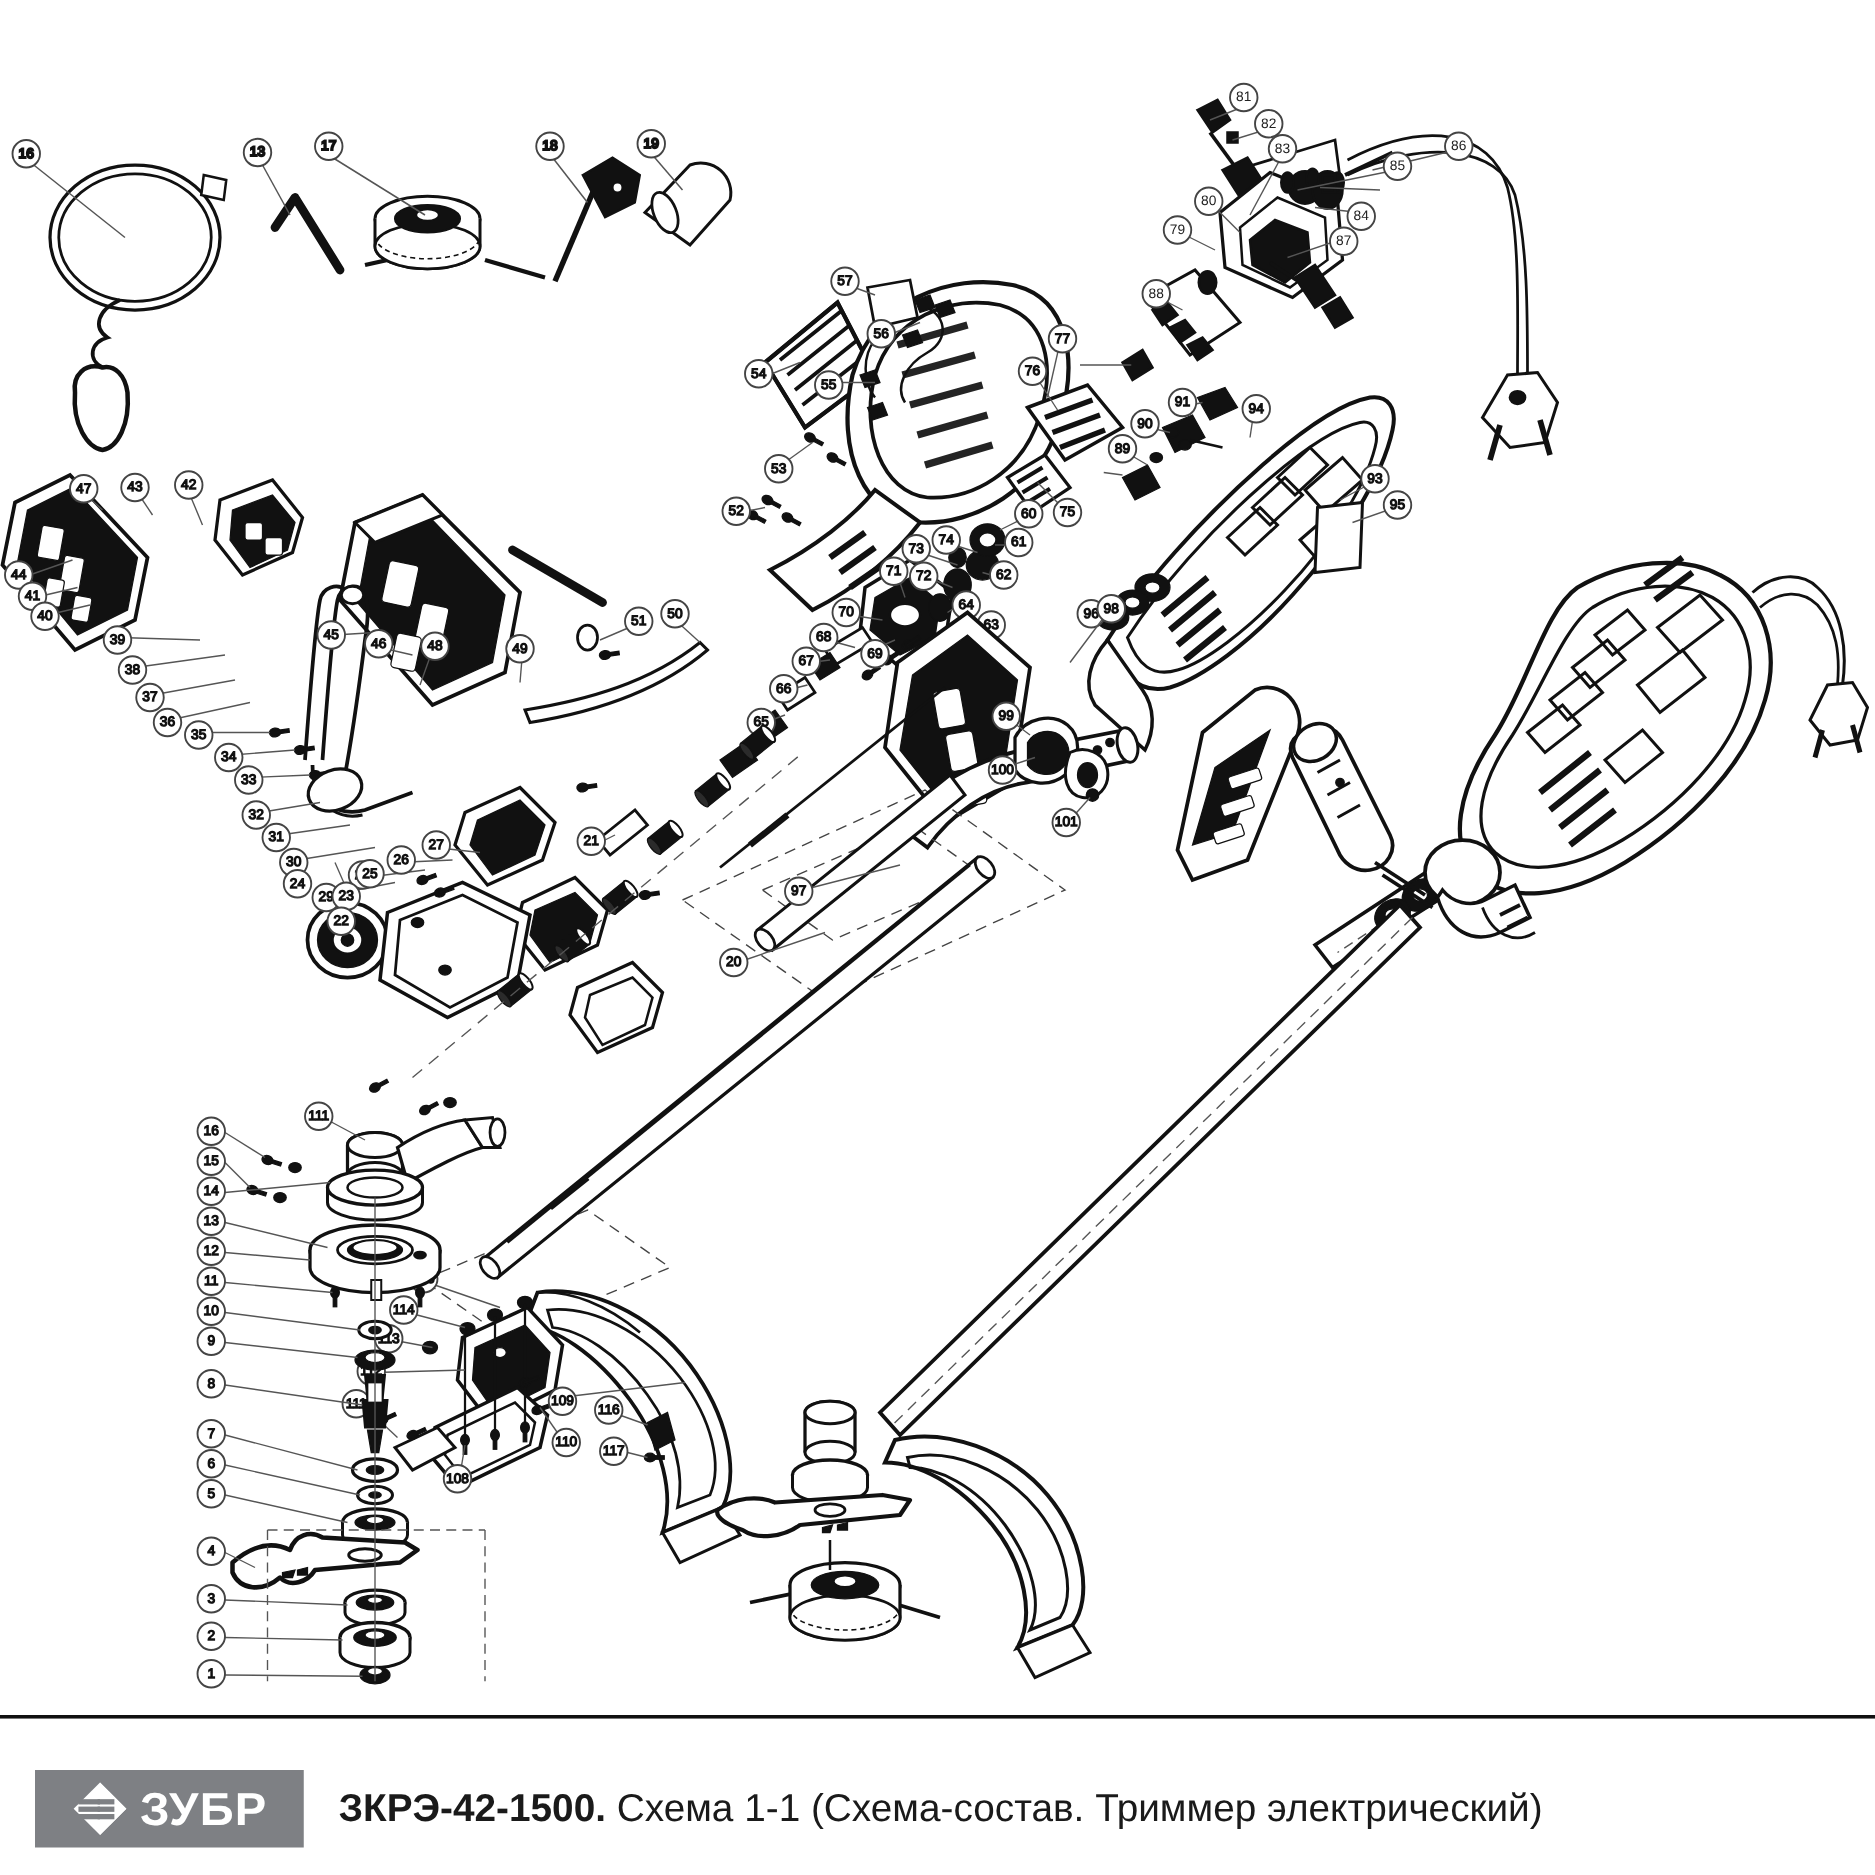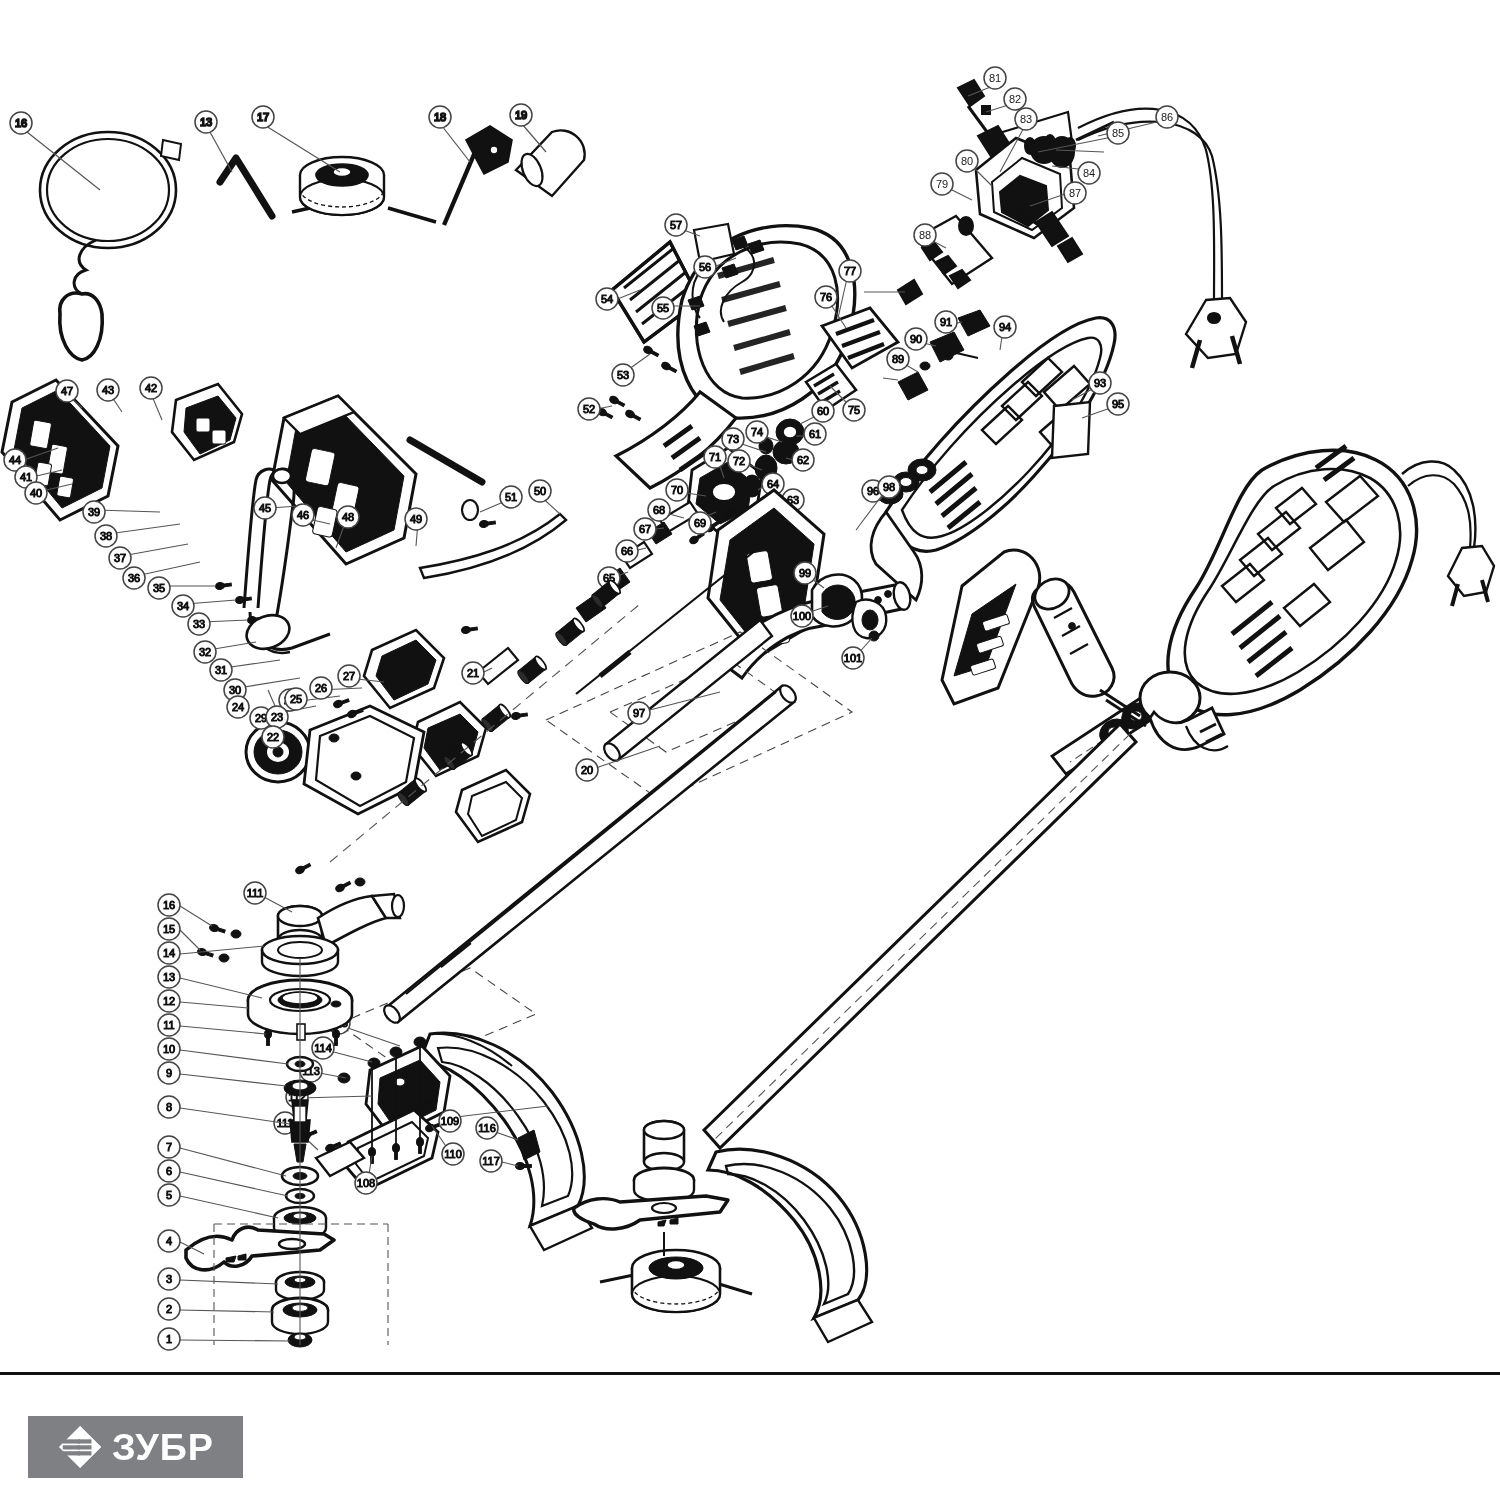--- a/index.html
+++ b/index.html
@@ -1409,15 +1409,19 @@
           <polygon points="24,2 46,24 24,46" fill="#ffffff"></polygon>
           <g fill="#7e8084">
             <rect x="22" y="16" width="14" height="4.4"></rect>
             <rect x="22" y="22.2" width="14" height="4.4"></rect>
             <rect x="22" y="28.4" width="14" height="4.4"></rect>
           </g>
         </svg>
       </div>
       <span class="brand-word">ЗУБР</span>
     </div>
+    <div class="footer-caption">
+      <span class="model">ЗКРЭ-42-1500.</span>
+      <span class="sub">Схема 1-1 (Схема-состав. Триммер электрический)</span>
+    </div>
   </div>
 
 </div>
 
 </body></html>

